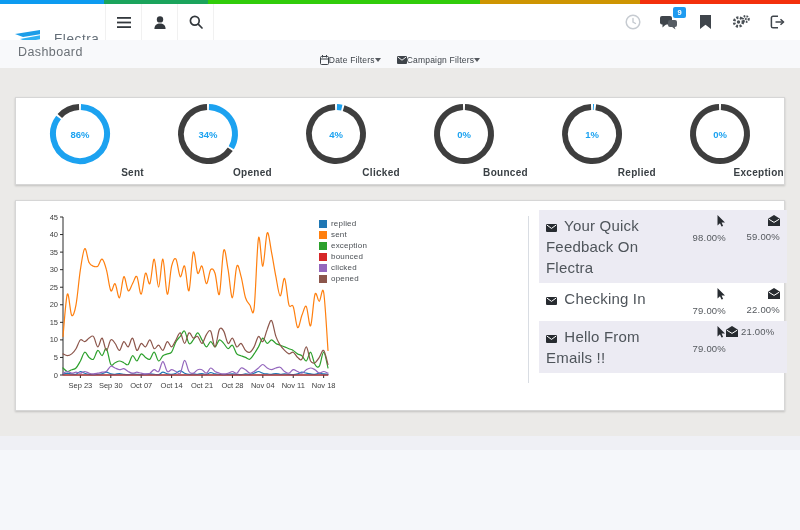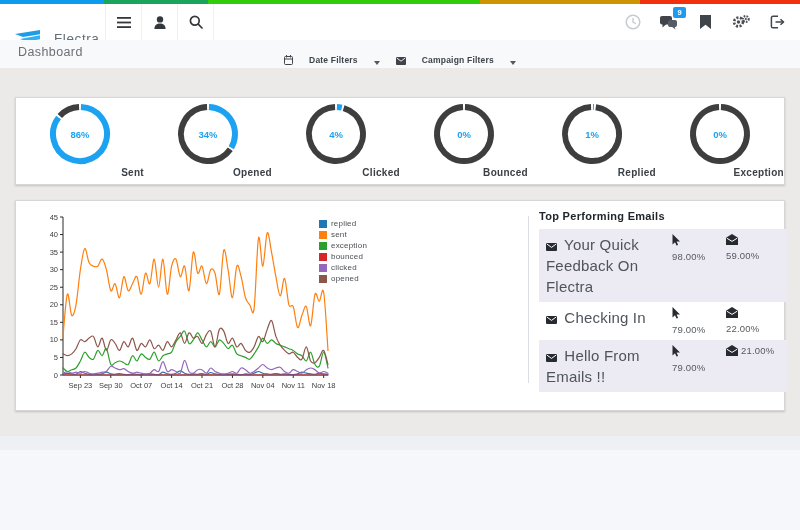--- a/index.html
+++ b/index.html
@@ -16,21 +16,21 @@
   .hbtn{width:35px;height:36px;display:flex;align-items:center;justify-content:center;border-right:1px solid #f1f1f1;cursor:pointer;}
   .hbtn:first-child{border-left:1px solid #f1f1f1;}
   .hright{position:absolute;right:10px;top:0;height:36px;display:flex;align-items:center;}
   .hicon{position:relative;width:26px;height:36px;display:flex;align-items:center;justify-content:center;cursor:pointer;margin-left:10px;}
   .badge{position:absolute;top:3px;right:-4px;min-width:11px;height:11px;background:#1E9BF0;border-radius:2px;
          color:#fff;font-size:7.5px;font-weight:bold;display:flex;align-items:center;justify-content:center;padding:0 1px;}
   
   .crumbbar{position:absolute;left:0;top:40px;width:800px;height:28px;background:#F8F9FB;border-bottom:1px solid #4d7c0f;}
   .crumb{position:absolute;left:18px;top:5px;font-size:12.5px;color:#6a7076;letter-spacing:.4px;}
   .filters{position:absolute;left:0;right:0;top:15px;display:flex;justify-content:center;gap:16px;}
-  .filterbtn{display:flex;align-items:flex-end;gap:16px;font-size:8.5px;color:#3e444a;letter-spacing:.2px;cursor:pointer;font-weight:bold;}
+  .filterbtn{display:flex;align-items:center;gap:0;font-size:8.5px;color:#3e444a;letter-spacing:.2px;cursor:pointer;}
   .caret{width:0;height:0;border-left:3.5px solid transparent;border-right:3.5px solid transparent;border-top:4px solid #55595e;}
   
   .mainbg{position:absolute;left:0;top:68px;width:800px;height:368px;background:#EBEAE8;}
   .band1{position:absolute;left:0;top:436px;width:800px;height:14px;background:#EFF0F5;}
   .card{position:absolute;background:#fff;border:1px solid #d6d6d6;box-shadow:0 1px 2px rgba(0,0,0,.18);box-sizing:border-box;}
   
   .gaugecard{left:15px;top:97px;width:770px;height:88px;display:flex;}
   .gauge{flex:1;text-align:right;padding-top:4px;}
   .gauge svg{display:block;margin:0 auto;}
   .gauge-label{font-size:10px;font-weight:bold;color:#3a4045;letter-spacing:.3px;margin-top:1px;}
@@ -40,21 +40,21 @@
   .legend-item{display:flex;align-items:center;gap:4px;height:11px;}
   .legend-swatch{width:8px;height:8px;}
   .legend-name{font-size:8px;color:#4a4f54;letter-spacing:.2px;}
   .vdivider{position:absolute;left:512px;top:15px;width:1px;height:167px;background:#d9dde3;}
   .emails{position:absolute;left:523px;top:9px;width:248px;}
   .emails h3{margin:0 0 7px 0;font-size:11px;color:#22262a;letter-spacing:.3px;}
   .erow{display:flex;align-items:flex-start;padding:5px 7px;cursor:pointer;}
   .erow.shaded{background:#ECEBF3;}
   .etitle{flex:1;font-size:15px;color:#4e545a;line-height:1.4;padding-right:4px;letter-spacing:.2px;}
   .etitle svg{vertical-align:-1px;margin-right:3px;}
-  .ecol{width:54px;font-size:9.5px;color:#55595e;letter-spacing:.2px;}
+  .ecol{width:54px;font-size:9.5px;color:#55595e;letter-spacing:.2px;text-align:right;}
   .ecol .val{margin-top:3px;}
   .ecol.inline{display:flex;align-items:center;gap:3px;}
 </style>
 </head>
 <body>
 
 <div class="page">
 
   <div class="topbar" id="topbar">
       <div style="background: rgb(13, 155, 240); width: 13%;"></div>
@@ -280,21 +280,20 @@
           <span class="legend-swatch" style="background: rgb(148, 103, 189);"></span>
           <span class="legend-name">clicked</span>
         </div>
         <div class="legend-item">
           <span class="legend-swatch" style="background: rgb(140, 86, 75);"></span>
           <span class="legend-name">opened</span>
         </div>
       </div>
     <div class="vdivider"></div>
     <div class="emails">
-      <h3>Top Performing Emails</h3>
       <div id="emailrows">
           <div class="erow shaded">
             <div class="etitle"><svg width="11" height="8" viewBox="0 0 11 8">
                 <rect x="0" y="0" width="11" height="8" rx="1" fill="#272b30"></rect>
                 <path d="M0.8 1 L5.5 4.4 L10.2 1" fill="none" stroke="#ffffff" stroke-width="1"></path>
               </svg><span> Your Quick Feedback On Flectra</span></div>
             <div class="ecol"><svg width="9" height="12" viewBox="0 0 9 12">
                 <path d="M0.5 0 L0.5 10.6 L3 8.2 L4.5 11.6 L6.1 10.9 L4.6 7.6 L8 7.6 Z" fill="#272b30"></path>
               </svg><div class="val">98.00%</div></div>
             <div class="ecol"><svg width="12" height="11" viewBox="0 0 12 11">

